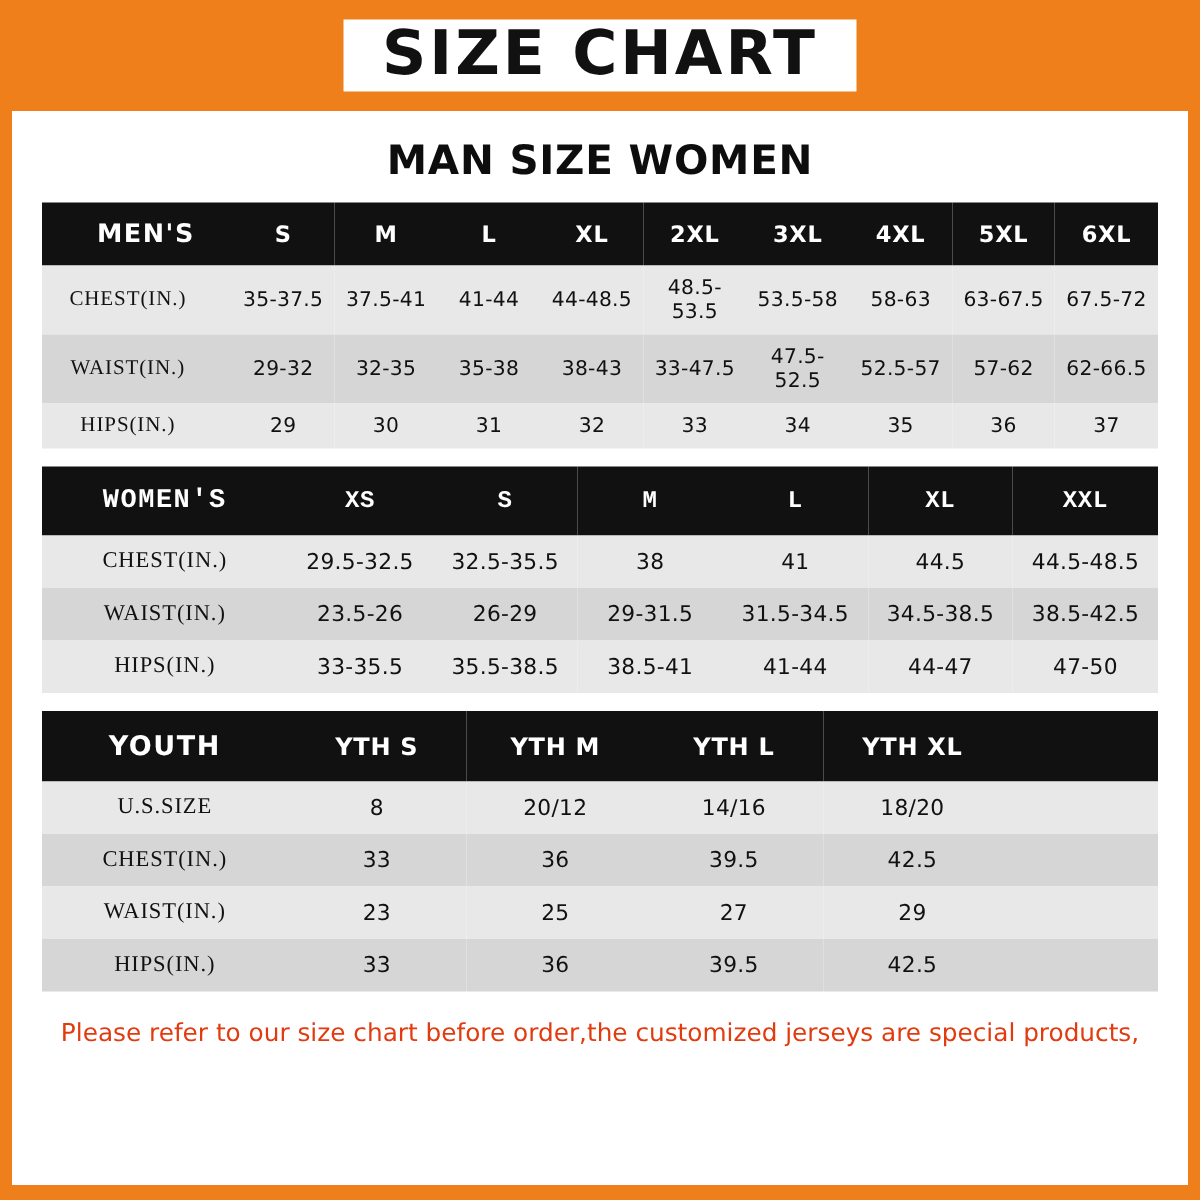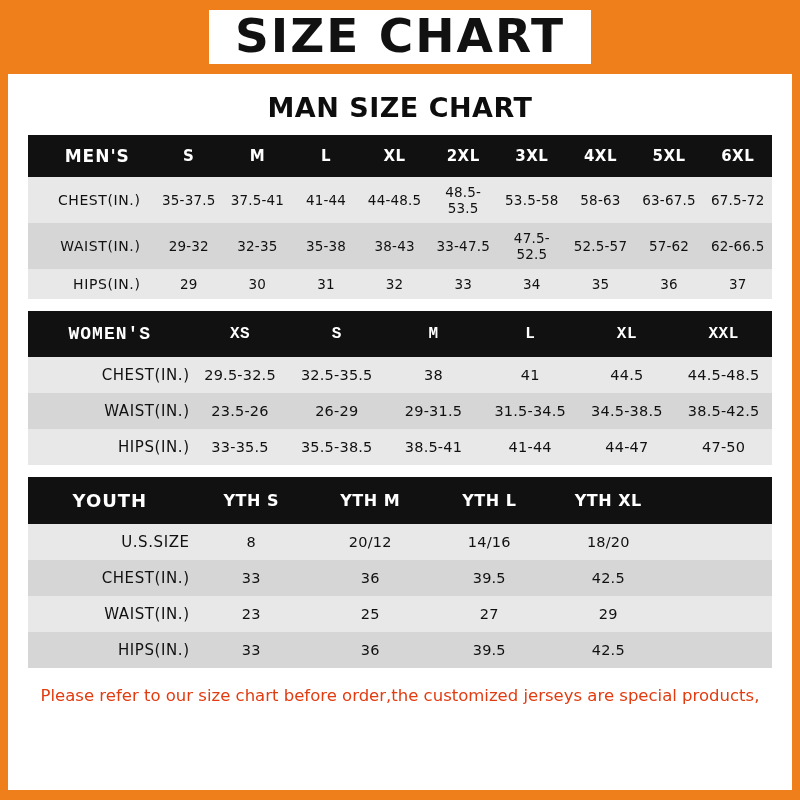--- a/index.html
+++ b/index.html
@@ -21,21 +21,21 @@
     position: relative;
     height: 74px;
     background: #ef7f1a;
     display: flex;
     align-items: center;
     justify-content: center;
   }
   .header-title {
     font-family: "DejaVu Sans", sans-serif;
     font-weight: bold;
-    font-size: 47px;
+    font-size: 41px;
     letter-spacing: 2px;
     color: #111;
     background: #fff;
     padding: 1px 26px 4px 26px;
     line-height: 1.05;
   }
   
   .section-title {
     text-align: center;
     font-family: "DejaVu Sans", sans-serif;
@@ -73,24 +73,24 @@
     letter-spacing: 1px;
   }
   table.size tbody td {
     text-align: center;
     font-size: 13.5px;
     color: #111;
     padding: 7px 2px;
     letter-spacing: 0.2px;
   }
   table.size tbody td.first {
-    text-align: right;
     padding-right: 14px;
     font-size: 14px;
     letter-spacing: 0.6px;
+    font-family: Liberation Serif, serif;
   }
   table.size tbody tr.odd td { background: #e8e8e8; }
   table.size tbody tr.even td { background: #d6d6d6; }
 
   
   .women table.size thead th { font-size: 16px; padding: 13px 2px; font-family: Liberation Mono, monospace; }
   .women table.size thead th.first { font-size: 18px; }
   .women table.size tbody td { font-size: 14.5px; padding: 9px 2px; }
   .women table.size tbody td.first { font-size: 15px; }
 
@@ -131,21 +131,21 @@
 <div class="page">
 
   <div class="edge-left"></div>
   <div class="edge-right"></div>
 
   <div class="header-band">
     <div class="header-title">SIZE CHART</div>
   </div>
 
   <div class="section men">
-    <div class="section-title sec1-title">MAN SIZE CHART</div>
+    <div class="section-title sec1-title">MAN SIZE WOMEN</div>
     <div class="tbl-wrap">
       <table class="size">
         <thead>
           <tr>
             <th class="first" style="width:17%">MEN'S</th>
             <th>S</th>
             <th>M</th>
             <th>L</th>
             <th>XL</th>
             <th>2XL</th>

